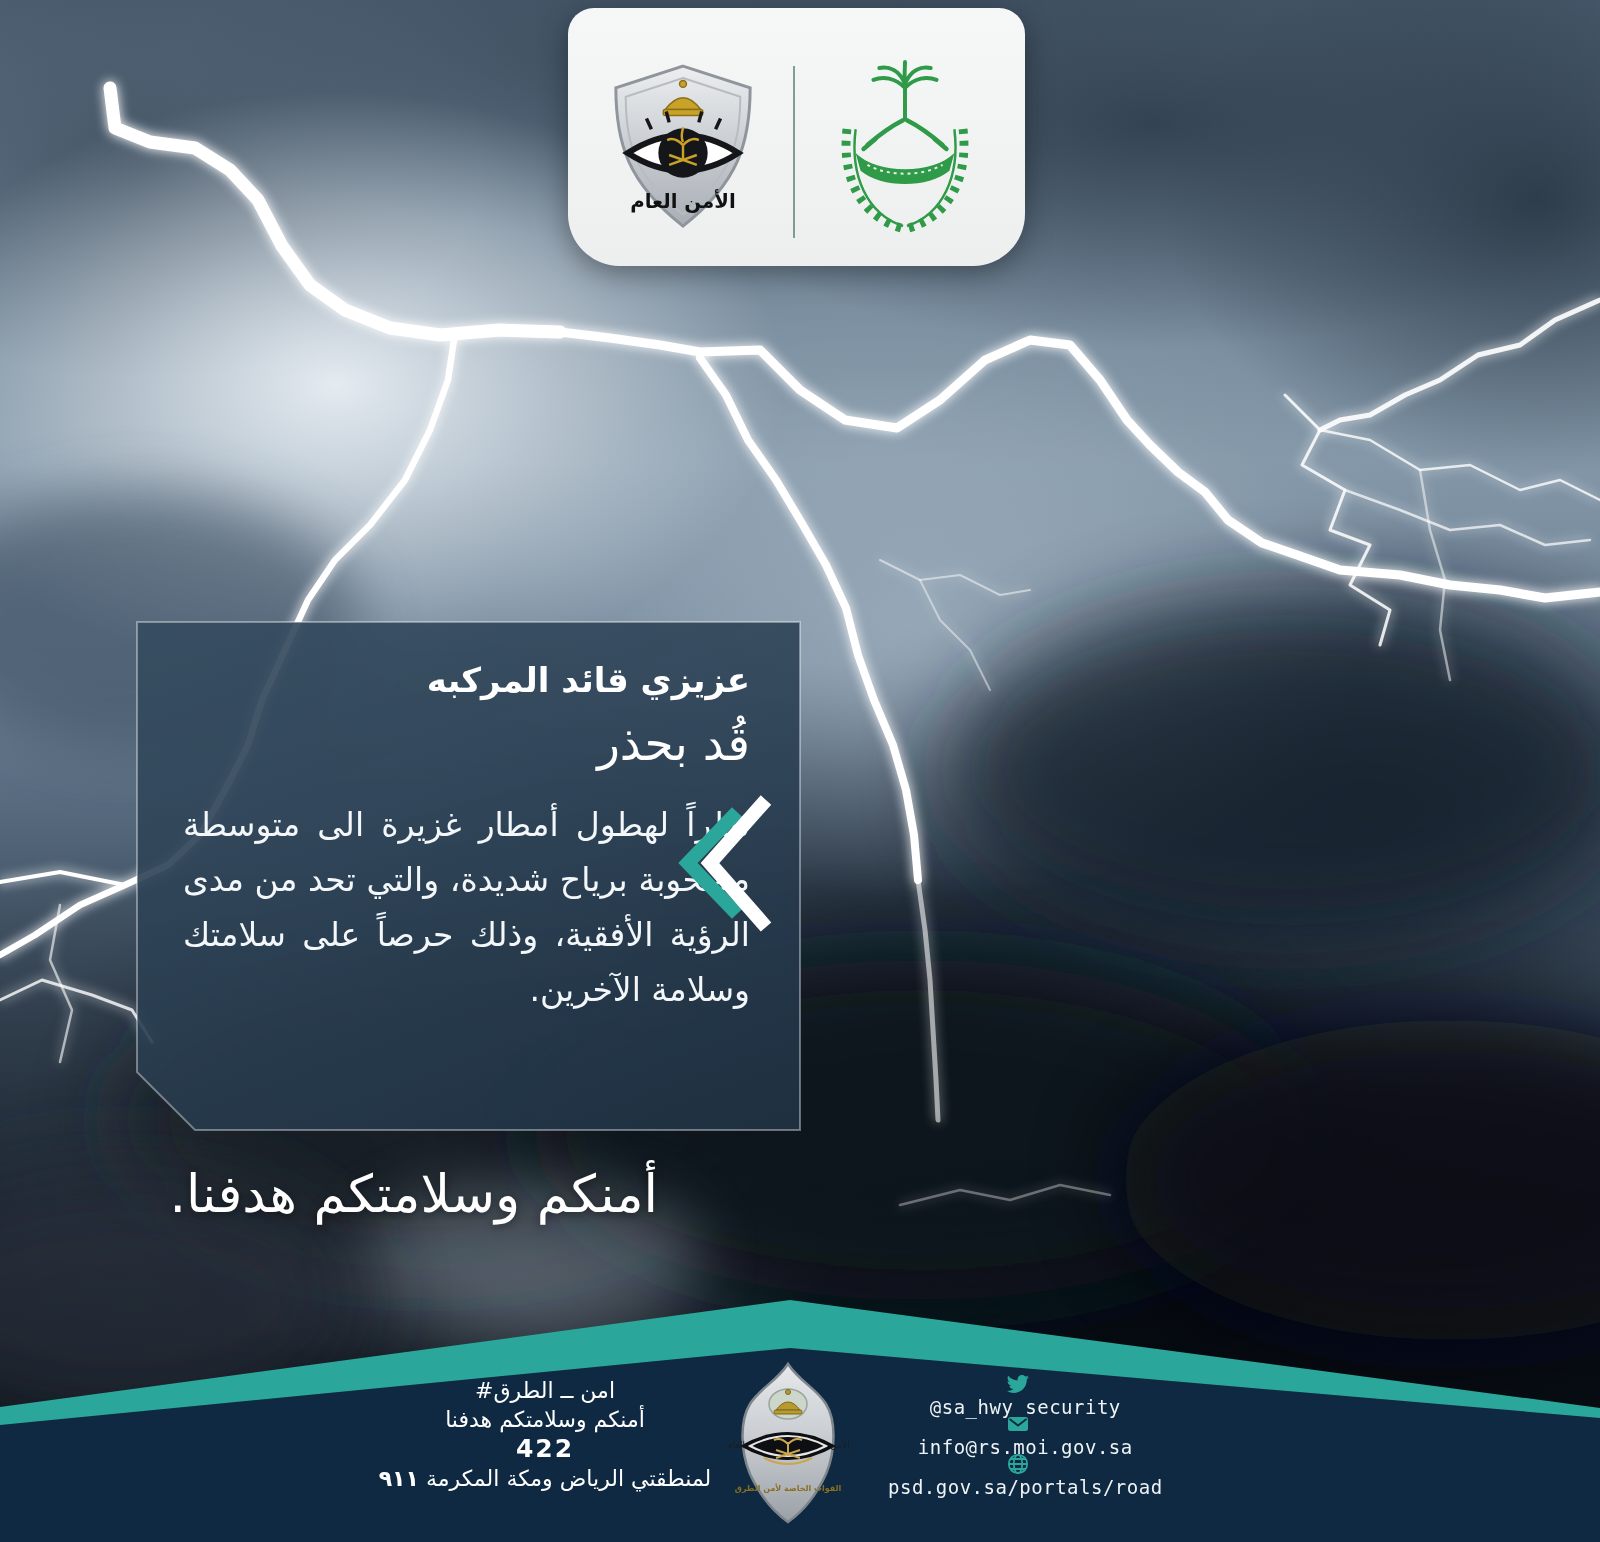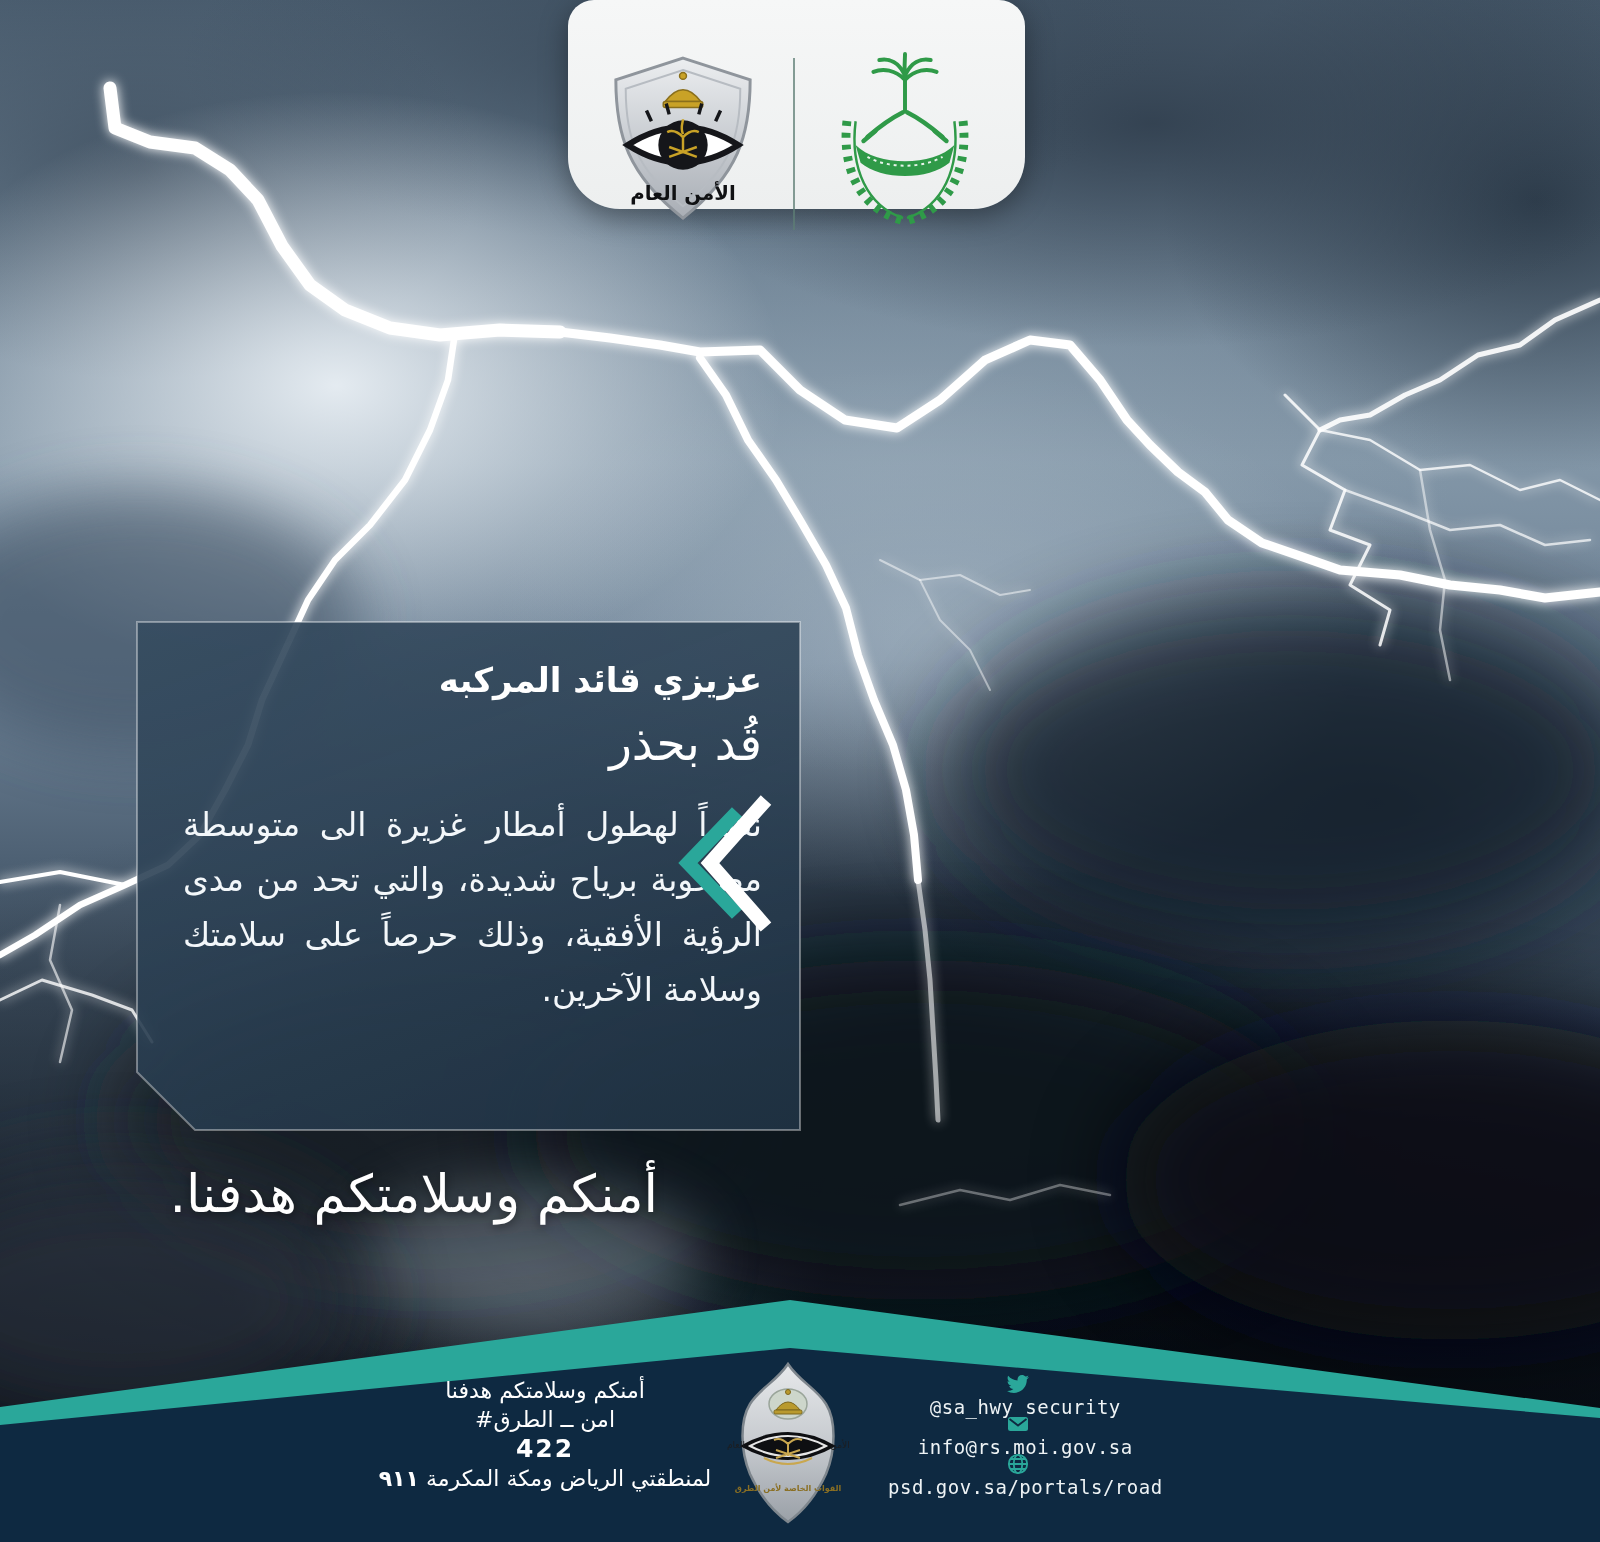--- a/index.html
+++ b/index.html
@@ -17,32 +17,32 @@
       radial-gradient(620px 380px at 58% 41%, rgba(188,202,214,.5), rgba(188,202,214,0) 70%),
       radial-gradient(700px 400px at 86% 52%, rgba(20,30,42,.8), rgba(20,30,42,0) 72%),
       radial-gradient(900px 480px at 58% 66%, rgba(13,21,31,.85), rgba(13,21,31,0) 75%),
       radial-gradient(800px 380px at 18% 71%, rgba(46,58,70,.7), rgba(46,58,70,0) 70%),
       radial-gradient(430px 240px at 33% 82%, rgba(110,122,133,.55), rgba(110,122,133,0) 70%),
       radial-gradient(900px 420px at 75% 82%, rgba(5,9,15,.9), rgba(5,9,15,0) 75%),
       linear-gradient(180deg,#4b5e70 0%,#6a7e90 14%,#8296a7 30%,#6e8296 44%,#4d6073 56%,#2c3a49 68%,#141d28 78%,#0a1018 88%,#05080d 100%);}
   svg{display:block}
   .abs{position:absolute;}
   
-  #logo-card{position:absolute;left:568px;top:0;width:457px;height:209px;
+  #logo-card{position:absolute;left:568px;top:8px;width:457px;height:258px;
     background:linear-gradient(180deg,#f6f7f7,#edefef);
     border-radius:26px 26px 52px 52px;
     box-shadow:0 8px 28px rgba(0,0,0,.35);}
   #card-divider{position:absolute;left:225px;top:58px;width:2px;height:172px;
     background:#5d7d74;opacity:.75;}
   
   #notice-box{position:absolute;left:137px;top:622px;width:663px;height:508px;
     background:linear-gradient(160deg,rgba(54,76,96,.92),rgba(32,51,69,.9));
     clip-path:polygon(0 0,100% 0,100% 100%,8.75% 100%,0 88.6%);
     color:#fff;direction:rtl;box-sizing:border-box;
-    padding:38px 38px 0 46px;text-align:right;}
+    padding:38px 50px 0 46px;text-align:right;}
   .greeting{font-size:34px;font-weight:700;letter-spacing:0;margin:0 0 16px 0;}
   .drive-title{font-size:47px;font-weight:400;margin:0 0 26px 0;}
   .body-text{font-size:33px;line-height:55px;font-weight:500;color:#f3f7fa;
     text-align:justify;margin:0;}
   
   #slogan{position:absolute;right:942px;top:1164px;white-space:nowrap;
     font-size:52px;font-weight:400;color:#ffffff;direction:rtl;
     text-shadow:0 2px 10px rgba(0,0,0,.45);}
   
   #footer-left{position:absolute;left:340px;top:1376px;width:410px;
@@ -176,22 +176,22 @@
   </svg>
 
   <div id="slogan" lang="ar">أمنكم وسلامتكم هدفنا.</div>
 
   <svg class="abs" style="left:0;top:0" width="1600" height="1542" viewBox="0 0 1600 1542">
     <polygon points="0,1407 790,1300 1600,1408 1600,1542 0,1542" fill="#2aa79a"></polygon>
     <polygon points="0,1425 790,1348 1600,1418 1600,1542 0,1542" fill="#0e2941"></polygon>
   </svg>
 
   <div id="footer-left" lang="ar">
+    <div class="f-line" dir="ltr">#امن ــ الطرق</div>
     <div class="f-line">أمنكم وسلامتكم هدفنا</div>
-    <div class="f-line" dir="ltr">#امن ــ الطرق</div>
     <div class="f-line f-996">422</div>
     <div class="f-line f-911">
       <span>لمنطقتي الرياض ومكة المكرمة</span>
       <b>٩١١</b>
     </div>
   </div>
 
   <svg class="abs" style="left:712px;top:1360px" width="152" height="168" viewBox="0 0 152 168">
     <defs>
       <linearGradient id="silver2" x1="0" y1="0" x2="0" y2="1">

